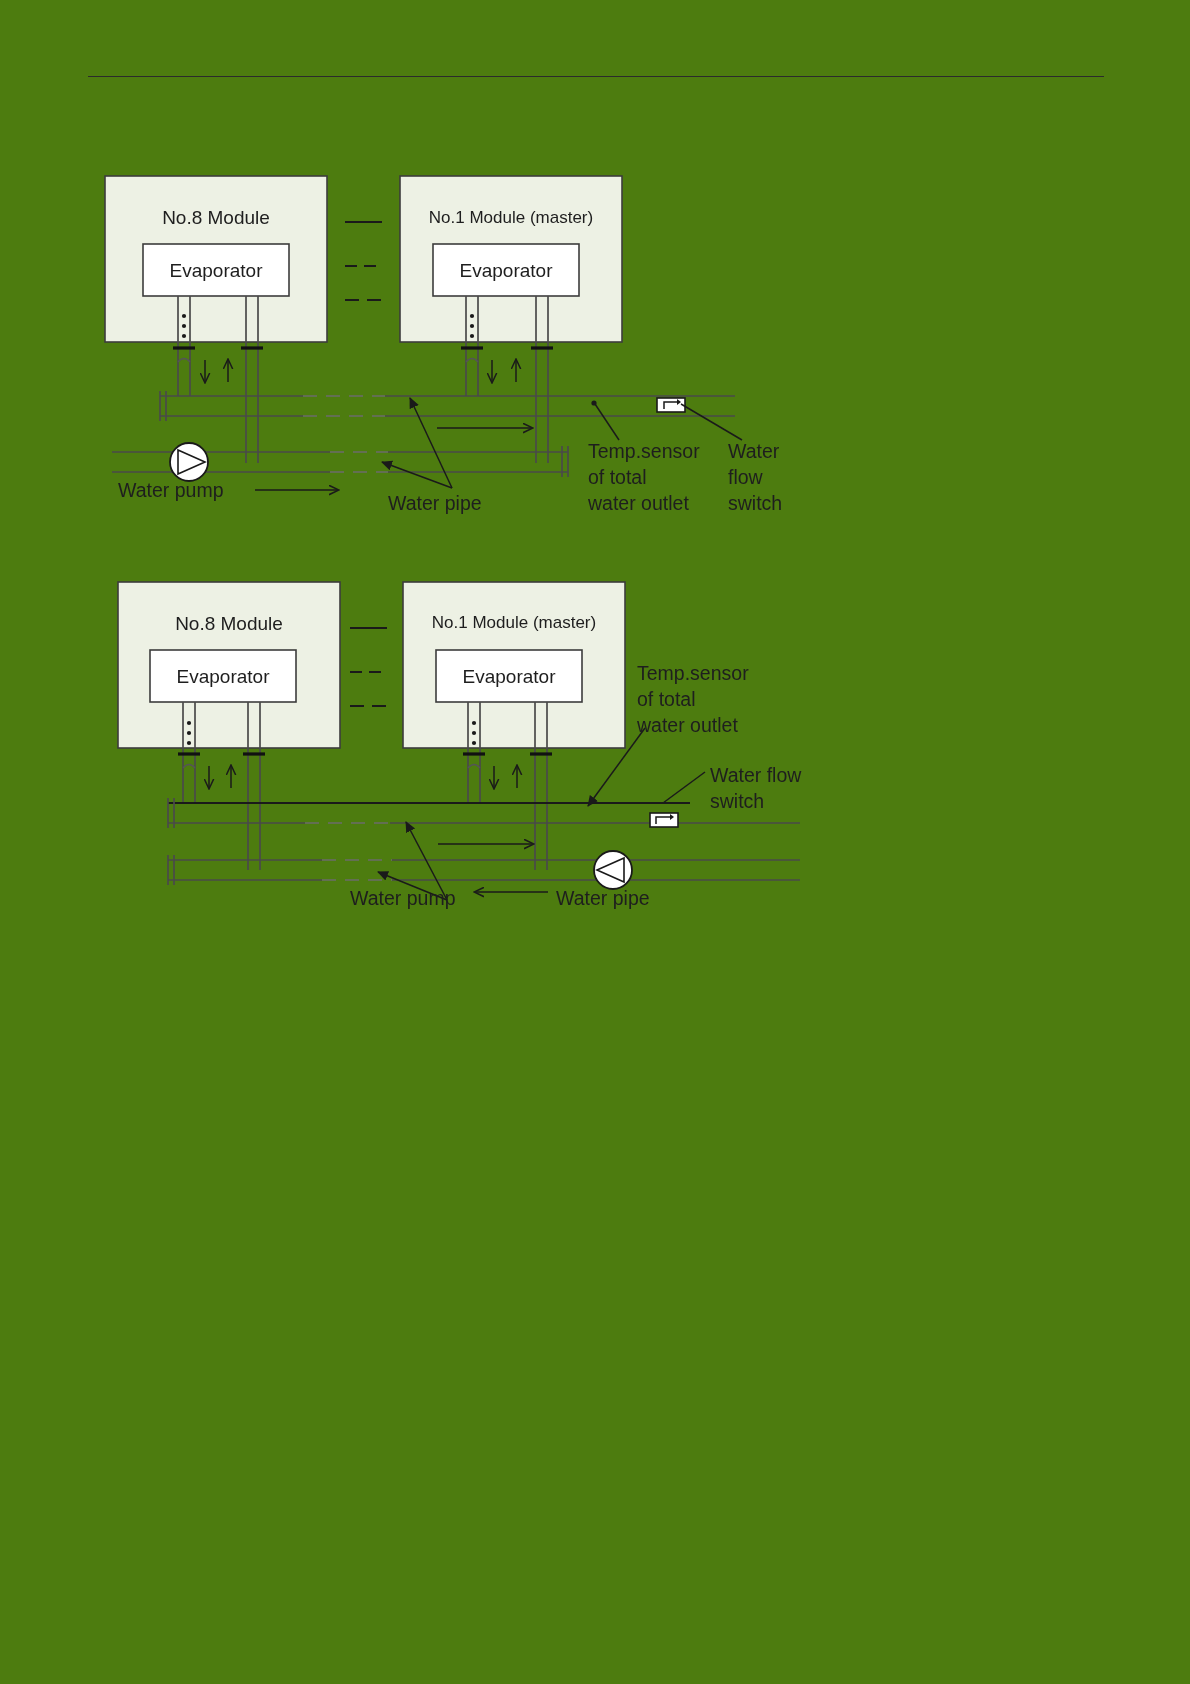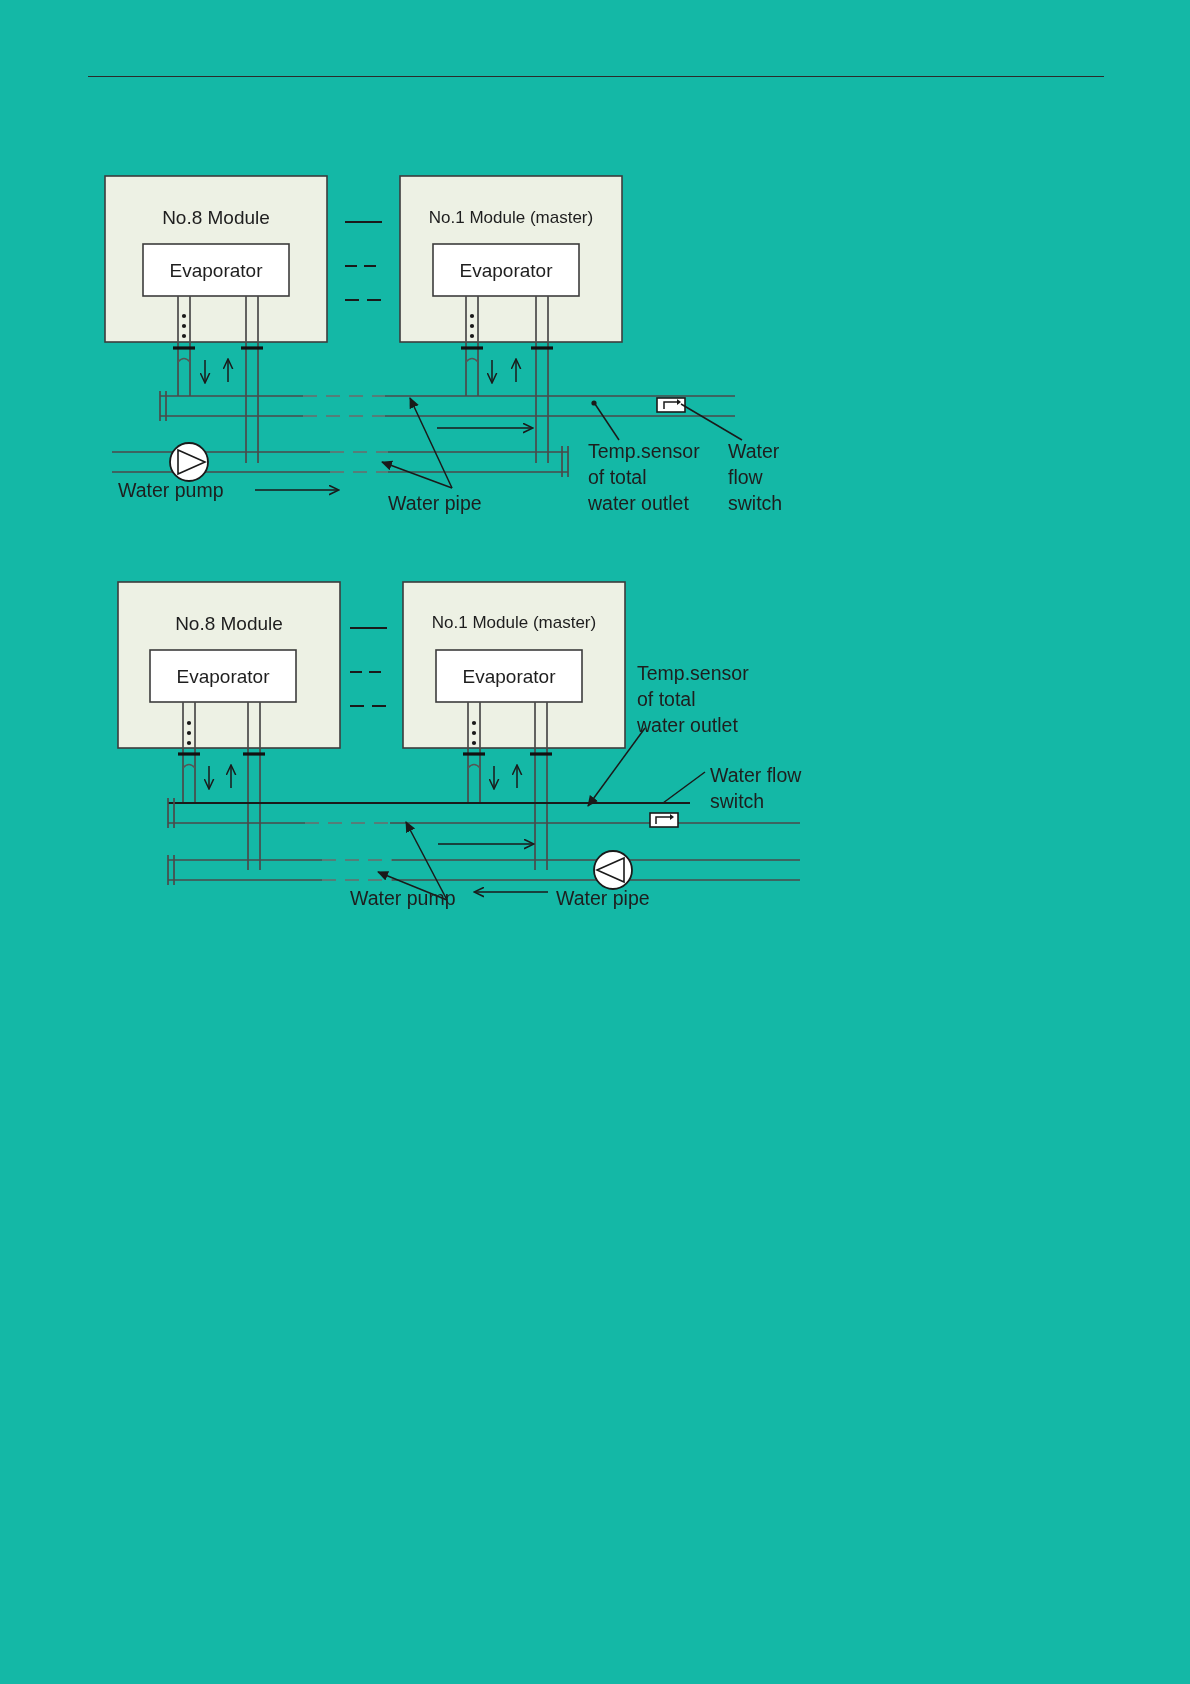--- a/index.html
+++ b/index.html
@@ -10,21 +10,21 @@
   body {
     width: 1190px;
     height: 1684px;
     font-family: "Liberation Sans", sans-serif;
     position: relative;
     overflow: hidden;
   }
   .page {
     position: absolute;
     inset: 0;
-    background: #14b8a6;
+    background: #4d7c0f;
   }
   .header-rule {
     position: absolute;
     left: 88px;
     top: 76px;
     width: 1016px;
     height: 0;
     border-top: 1.6px solid #2b2b2b;
   }
   .fig {

